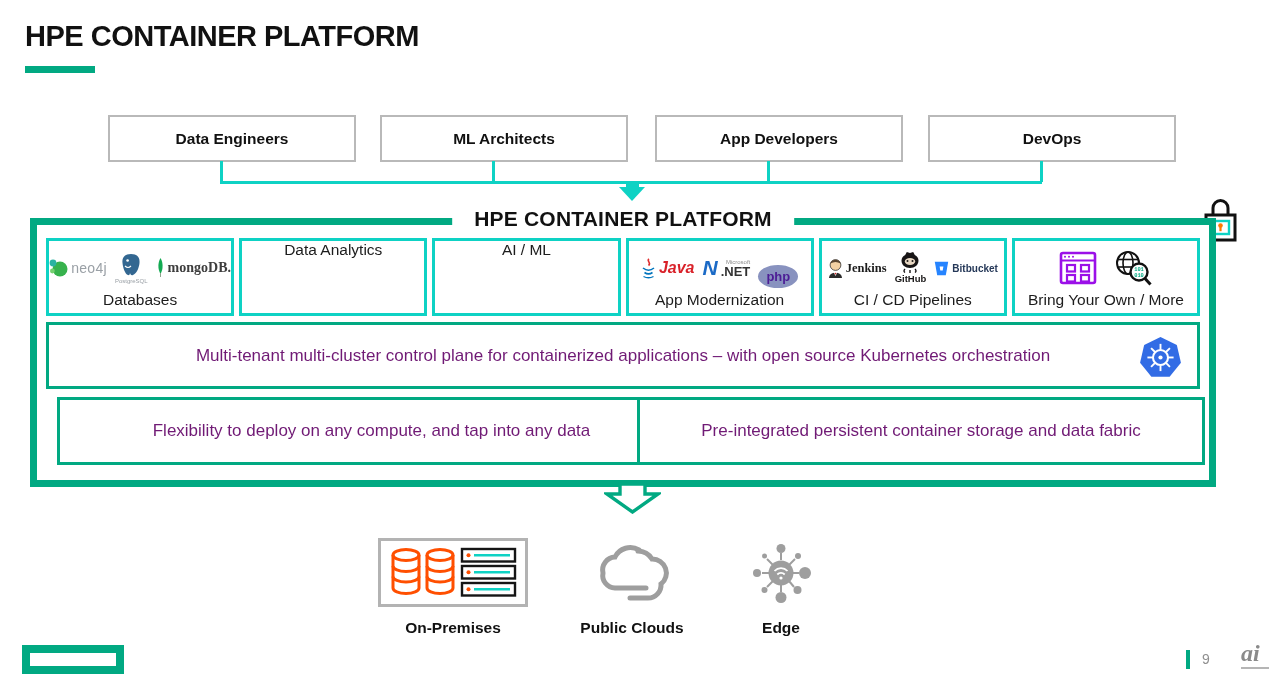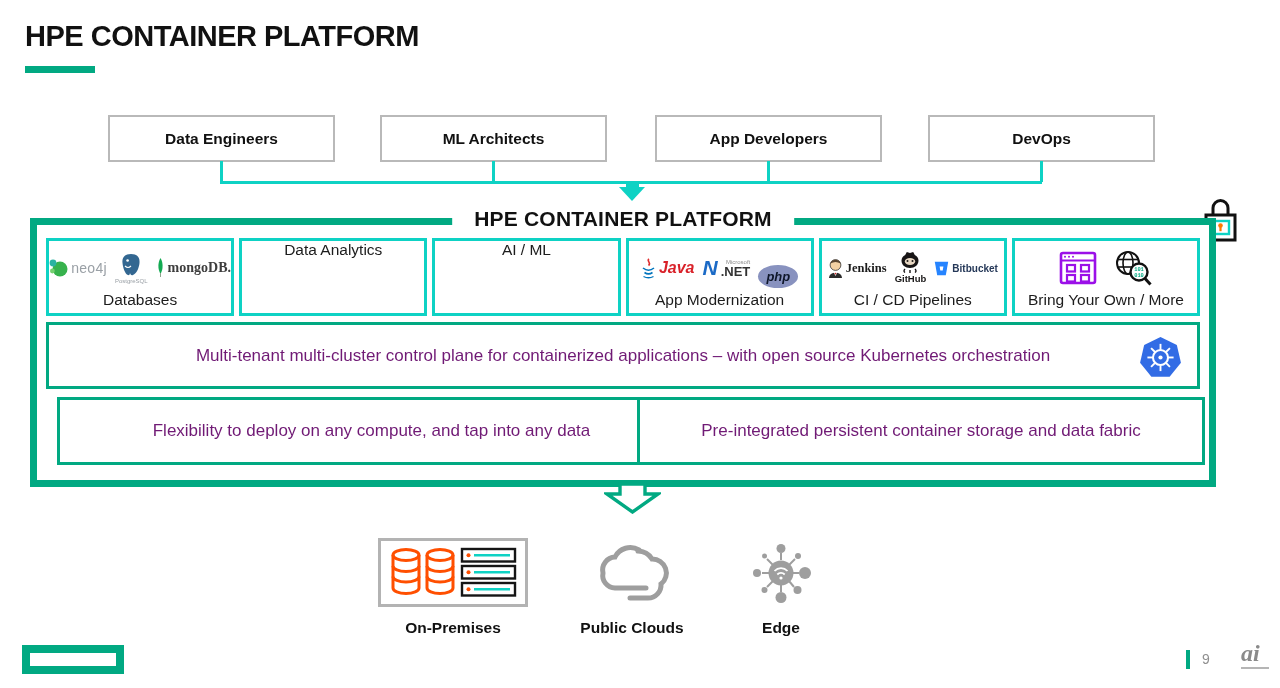--- a/index.html
+++ b/index.html
@@ -6,21 +6,21 @@
   html,body { width:1280px; height:688px; background:#ffffff; overflow:hidden;
               font-family:"Liberation Sans", sans-serif; }
   #canvas { position:relative; width:1280px; height:688px; background:#fff; }
 
   
   .slide-title { position:absolute; left:25px; top:20px; font-size:29px; font-weight:900;
                  letter-spacing:-0.5px; color:#111; }
   .title-underline { position:absolute; left:25px; top:66px; width:70px; height:7px; background:#01A982; }
 
   
-  .persona-box { position:absolute; top:115px; height:47px; width:227px; border:2px solid #b9b9b9;
+  .persona-box { position:absolute; top:115px; height:47px; width:248px; border:2px solid #b9b9b9;
                  background:#fff; display:flex; align-items:center; justify-content:center;
                  font-size:15.5px; font-weight:700; color:#111; }
   
   .conn { position:absolute; background:#0ED2C4; }
   .conn-arrow { position:absolute; width:0; height:0;
                 border-left:13px solid transparent; border-right:13px solid transparent;
                 border-top:14px solid #0ED2C4; }
 
   
   .platform-box { position:absolute; left:30px; top:218px; width:1186px; height:269px;
@@ -78,21 +78,21 @@
   .kafka-text { font-size:13.5px; font-weight:700; color:#111; }
   .jupyter-text { font-size:6px; color:#767677; margin-top:1px; }
   .h2o-text { font-size:17px; font-weight:800; color:#111; }
   .tf-text { font-size:8.5px; font-weight:600; color:#5f6368; margin-top:1px; }
   .java-text { font-size:16px; font-weight:800; color:#D9222A; font-style:italic; }
   .ms-sub { font-size:6px; color:#8c8c8c; align-self:flex-end; }
   .dotnet-text { font-size:13px; font-weight:800; color:#333; }
   .dotnet-n { font-size:21px; font-weight:900; font-style:italic; color:#1B6AC6; line-height:20px; }
   .php-pill { width:40px; height:23px; background:#8892BF; border-radius:50%;
               display:flex; align-items:center; justify-content:center;
-              font-size:13px; font-weight:800; font-style:italic; color:#0f172a;margin-top:16px; }
+              font-size:13px; font-weight:800; color:#4c1d95;margin-top:16px; }
   .jenkins-text { font-family:"Liberation Serif", serif; font-size:12.5px; font-weight:700; color:#1c1c1c; }
   .github-text { font-size:9.5px; font-weight:700; color:#171515; margin-top:1px; }
   .bitbucket-text { font-size:10px; font-weight:700; color:#253858; }
 </style>
 </head>
 <body>
 
 <div id="canvas">
 
   <div class="slide-title">HPE CONTAINER PLATFORM</div>

